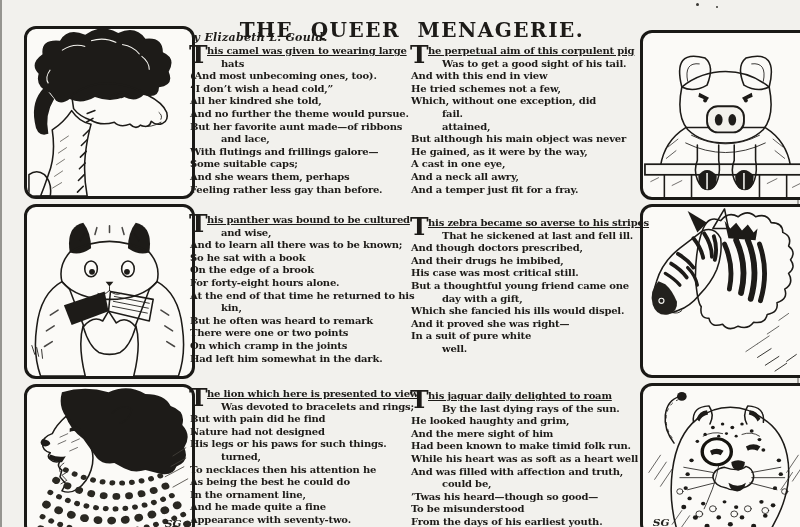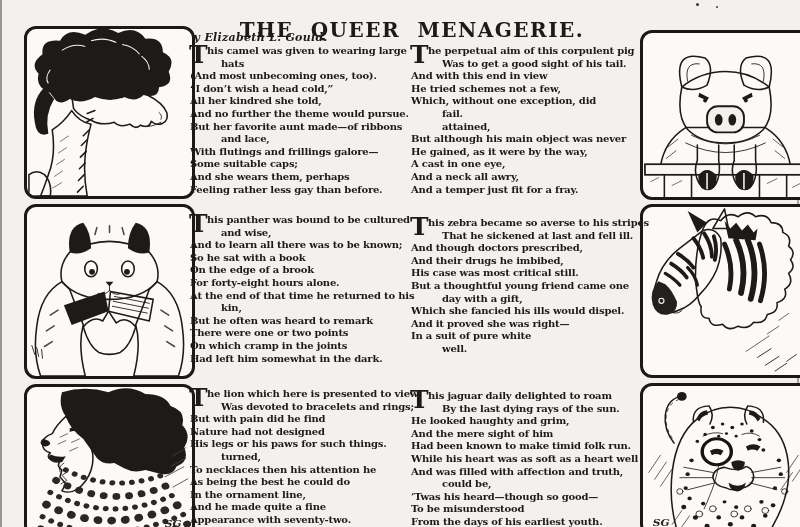--- a/index.html
+++ b/index.html
@@ -16,21 +16,21 @@
   
   .title{position:absolute;left:184px;top:8px;width:436px;text-align:center;
          font-weight:700;font-size:20px;letter-spacing:1.5px;word-spacing:9px;}
   .byline{position:absolute;left:184px;top:31px;width:436px;text-align:left;
           font-weight:700;font-style:italic;font-size:11px;letter-spacing:0.3px;}
   
   .stanza{position:absolute;width:220px;font-weight:700;font-size:10px;line-height:12.6px;
           letter-spacing:-0.2px;white-space:nowrap;}
   .dropcap{position:absolute;left:-1px;top:-2px;font-size:25px;line-height:24px;font-weight:700;}
   .pline{height:12.6px;}
-  .pline.l0{padding-left:17px;}
+  .pline.l0{padding-left:17px;text-decoration:underline;}
   .pline.ind{padding-left:31px;}
   
   .edge{position:absolute;background:#4b4944;}
   .speck{position:absolute;background:#3a3833;border-radius:50%;}
 </style>
 </head>
 <body>
 
 <div class="page">
 

